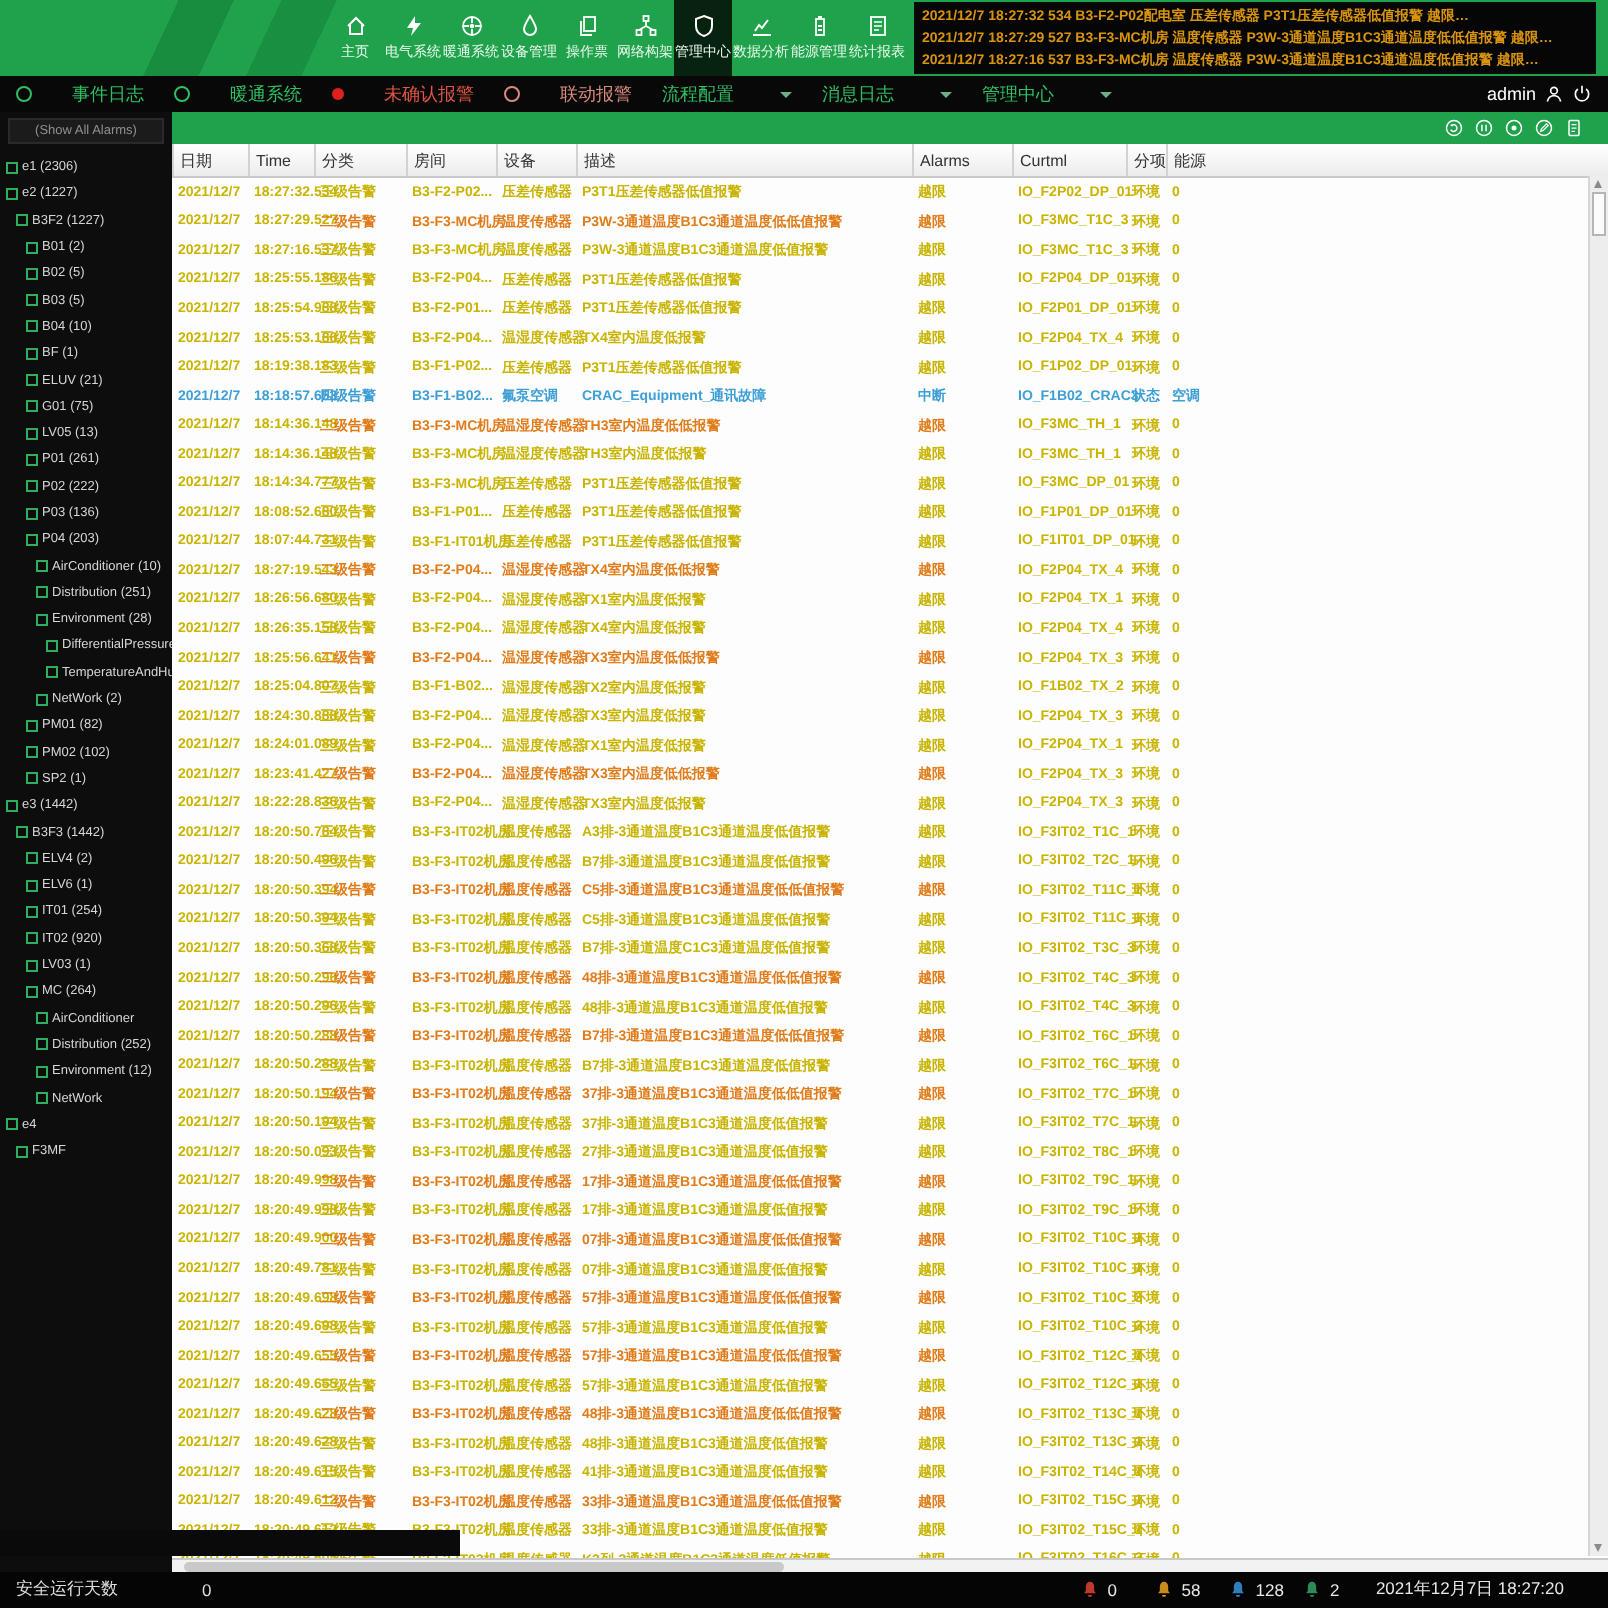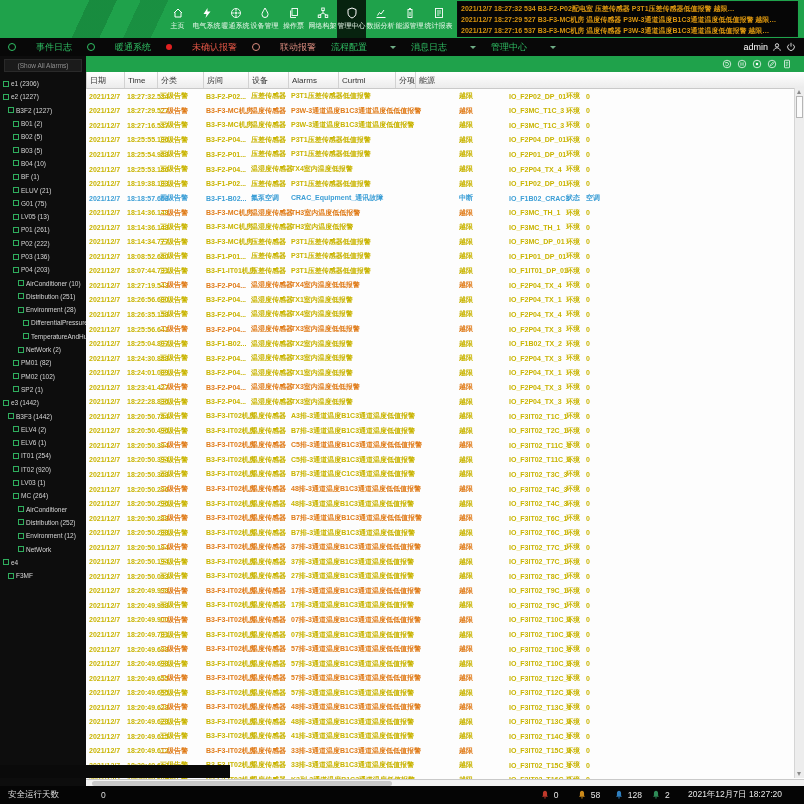--- a/index.html
+++ b/index.html
@@ -390,20 +390,21 @@
               <rect x="6" y="3" width="12" height="18" rx="1.5" fill="none" stroke="currentColor" stroke-width="1.8"></rect>
               <path d="M9 8h6M9 12h6M9 16h4" fill="none" stroke="currentColor" stroke-width="1.5"></path>
             </svg></span>
       </div>
       <div class="thead" id="thead-mount">
           <div class="th col-date">日期</div>
           <div class="th col-time">Time</div>
           <div class="th col-cat">分类</div>
           <div class="th col-room">房间</div>
           <div class="th col-dev">设备</div>
+          <div class="th col-desc">描述</div>
           <div class="th col-chg">Alarms</div>
           <div class="th col-cur">Curtml</div>
           <div class="th col-fx">分项</div>
           <div class="th col-en">能源</div>
         </div>
       <div class="rows" id="rows-mount">
           <div class="row L3">
             <span class="cell col-date">2021/12/7</span>
             <span class="cell col-time">18:27:32.534</span>
             <span class="cell col-cat lv">三级告警</span>

